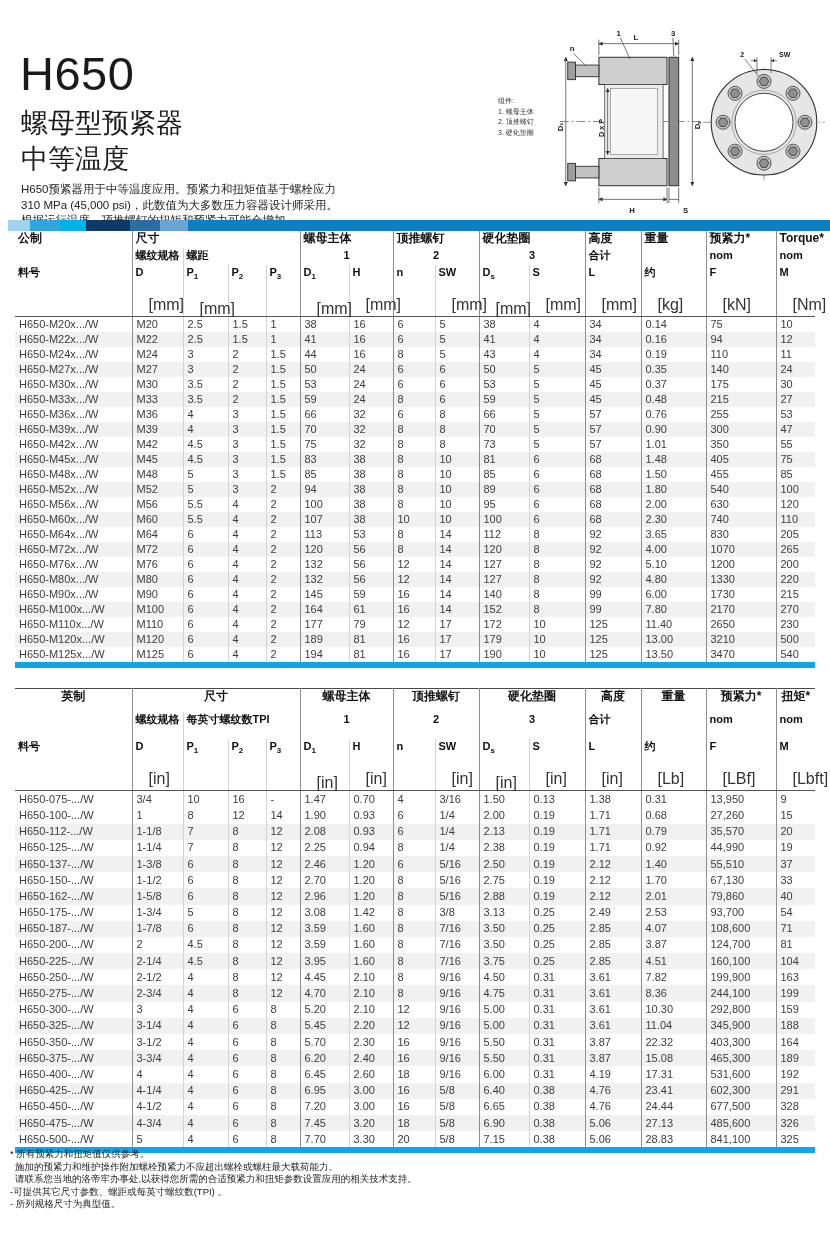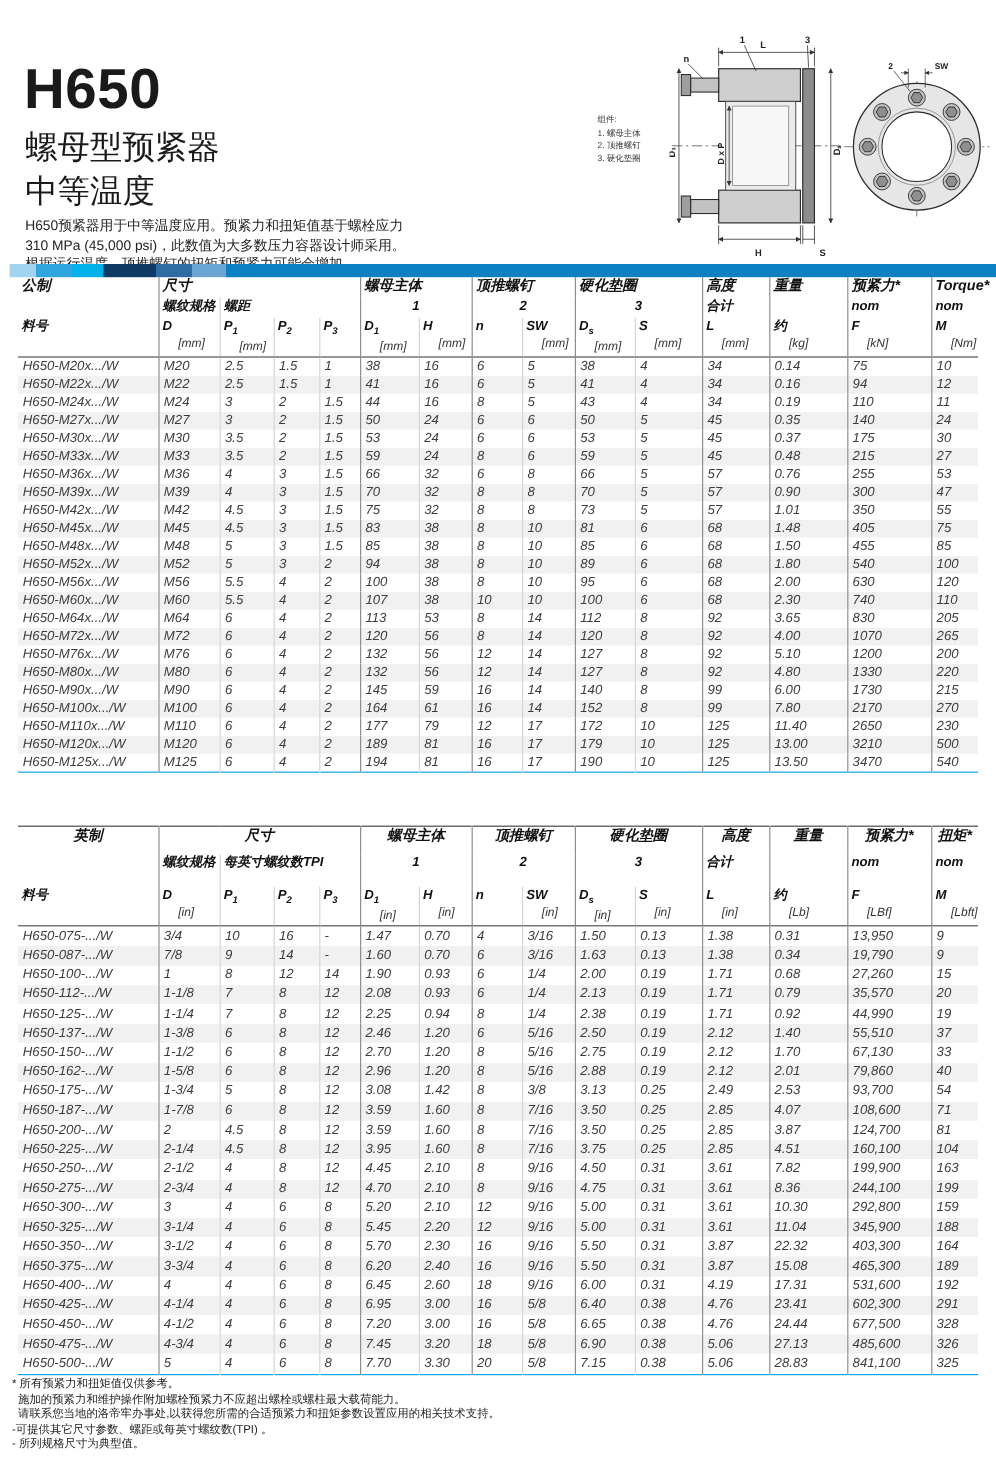--- a/index.html
+++ b/index.html
@@ -1,50 +1,50 @@
 <!DOCTYPE html>
 <html><head>
 <meta charset="utf-8">
 <style>
   html,body{margin:0;padding:0;background:#fff;}
   .page{position:relative;width:830px;height:1233px;background:#fff;overflow:hidden;
         font-family:"Liberation Sans",sans-serif;color:#222;}
   
-  .title{position:absolute;left:20px;top:50px;font-size:47px;font-weight:700;letter-spacing:.5px;color:#1a1a1a;line-height:1;}
+  .title{position:absolute;left:20px;top:50px;font-size:47px;font-weight:400;letter-spacing:.5px;color:#1a1a1a;line-height:1;}
   .subtitle1{position:absolute;left:21px;top:110px;font-size:27px;color:#1a1a1a;line-height:1;}
   .subtitle2{position:absolute;left:21px;top:146px;font-size:27px;color:#1a1a1a;line-height:1;}
   .desc{position:absolute;left:21px;top:182px;font-size:11.5px;line-height:15.5px;color:#222;}
   .legend{position:absolute;left:498px;top:96px;width:70px;font-size:7px;line-height:10.5px;color:#333;}
   .drawing1{position:absolute;left:558px;top:24px;}
   .drawing2{position:absolute;left:698px;top:42px;}
   svg text{font-family:"Liberation Sans",sans-serif;font-weight:bold;fill:#222;}
   
   .brandbar{position:absolute;left:0;top:220px;width:830px;height:11px;display:flex;}
   .brandbar div{height:100%;}
   
   .tblwrap{position:absolute;left:15px;width:800px;}
   .tbl-metric{top:231px;}
   .tbl-imperial{top:688px;}
-  table.spec{border-collapse:collapse;table-layout:fixed;width:800px;border-bottom:1px solid #0ea5e9;font-style:italic;}
+  table.spec{border-collapse:collapse;table-layout:fixed;width:800px;border-bottom:6px solid #0ea5e9;}
   table.spec.topline{border-top:1px solid #4a4a4a;}
   table.spec th{font-weight:bold;text-align:left;vertical-align:top;padding:1px 3px;color:#111;font-size:11px;line-height:13px;}
   table.spec th.ctr{text-align:center;}
   table.spec td{font-size:11px;line-height:13px;color:#3c3c3c;vertical-align:middle;white-space:nowrap;overflow:hidden;}
   .tbl-metric td{padding:1px 4px;}
   .tbl-imperial td{padding:1.6px 4px;}
   tr.alt{background:#f1f1f1;}
   .bl-d{border-left:1px solid #8e8e8e;}
   .bl-l{border-left:1px solid #d4d4d4;}
   tr.hr1 th{height:15px;font-size:12px;}
   .tbl-imperial tr.hr1 th{height:21px;text-align:center;}
   tr.hr2 th{height:15px;}
   .tbl-imperial tr.hr2 th{height:25px;}
   tr.hr3 th{height:30px;border-bottom:1px solid #555;}
   .sym sub{font-size:8px;}
-  .unit{font-weight:normal;font-size:10px;color:#333;margin-top:1px;padding-left:13px;}
+  .unit{font-weight:normal;font-size:16px;color:#333;margin-top:19px;padding-left:13px;}
   
   .footnotes{position:absolute;left:10px;top:1148px;font-size:9.5px;line-height:12.5px;color:#222;}
   .footnotes .indent{padding-left:5px;}
 </style>
 </head>
 <body>
 
 <div class="page">
 
   <div class="title">H650</div>
@@ -804,37 +804,20 @@
             <td class="bl-l">0.70</td>
             <td class="bl-d">4</td>
             <td class="bl-l">3/16</td>
             <td class="bl-d">1.50</td>
             <td class="bl-l">0.13</td>
             <td class="bl-d">1.38</td>
             <td class="bl-d">0.31</td>
             <td class="bl-d">13,950</td>
             <td class="bl-d">9</td>
           </tr>
-          <tr class="alt">
-            <td>H650-087-.../W</td>
-            <td class="bl-d">7/8</td>
-            <td class="bl-l">9</td>
-            <td class="bl-l">14</td>
-            <td class="bl-l">-</td>
-            <td class="bl-d">1.60</td>
-            <td class="bl-l">0.70</td>
-            <td class="bl-d">6</td>
-            <td class="bl-l">3/16</td>
-            <td class="bl-d">1.63</td>
-            <td class="bl-l">0.13</td>
-            <td class="bl-d">1.38</td>
-            <td class="bl-d">0.34</td>
-            <td class="bl-d">19,790</td>
-            <td class="bl-d">9</td>
-          </tr>
           <tr>
             <td>H650-100-.../W</td>
             <td class="bl-d">1</td>
             <td class="bl-l">8</td>
             <td class="bl-l">12</td>
             <td class="bl-l">14</td>
             <td class="bl-d">1.90</td>
             <td class="bl-l">0.93</td>
             <td class="bl-d">6</td>
             <td class="bl-l">1/4</td>

